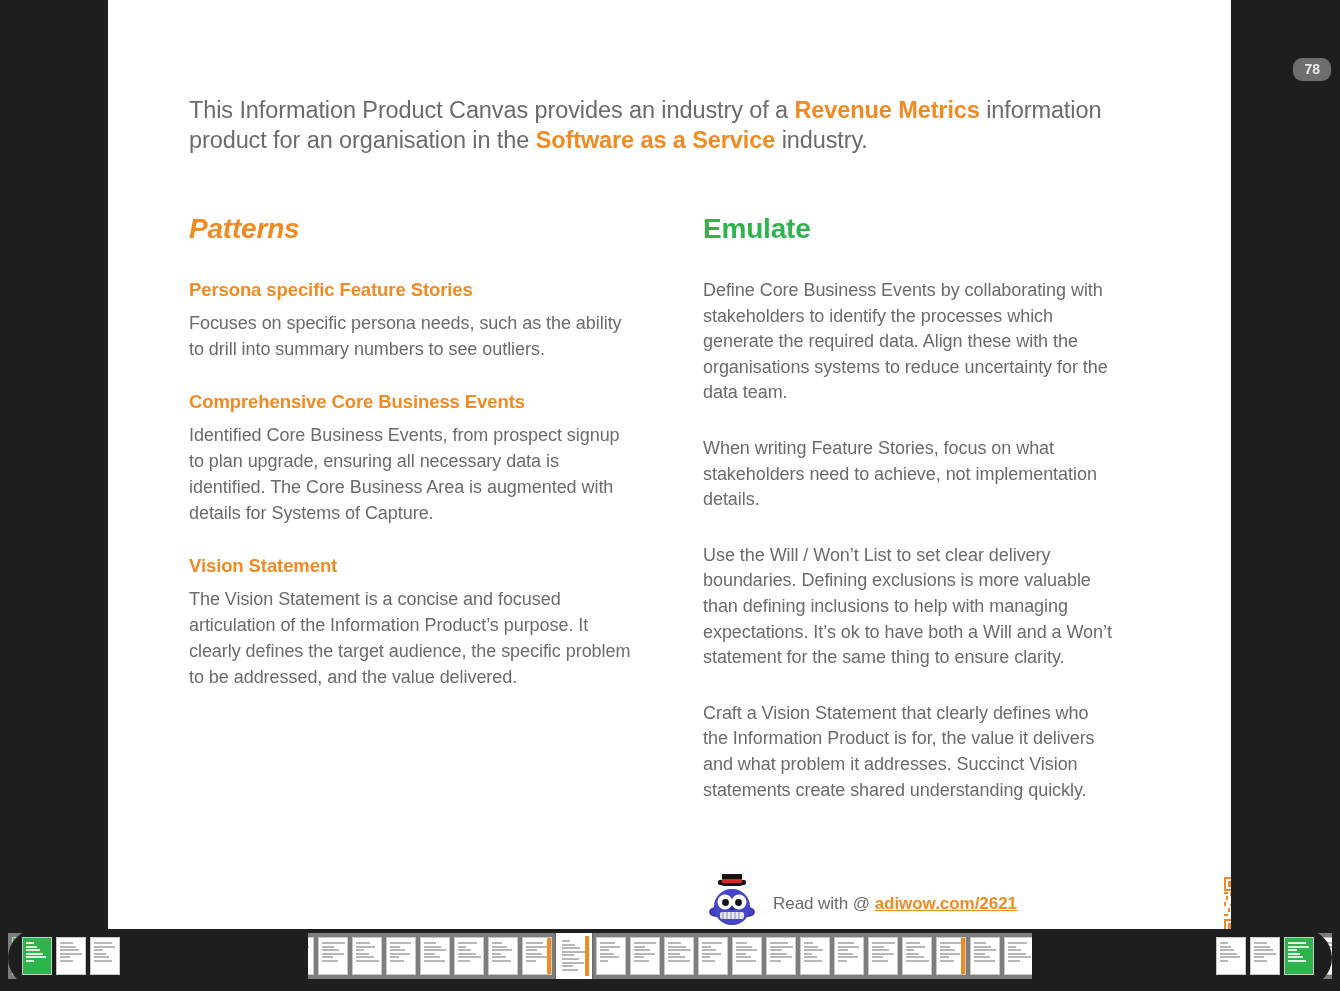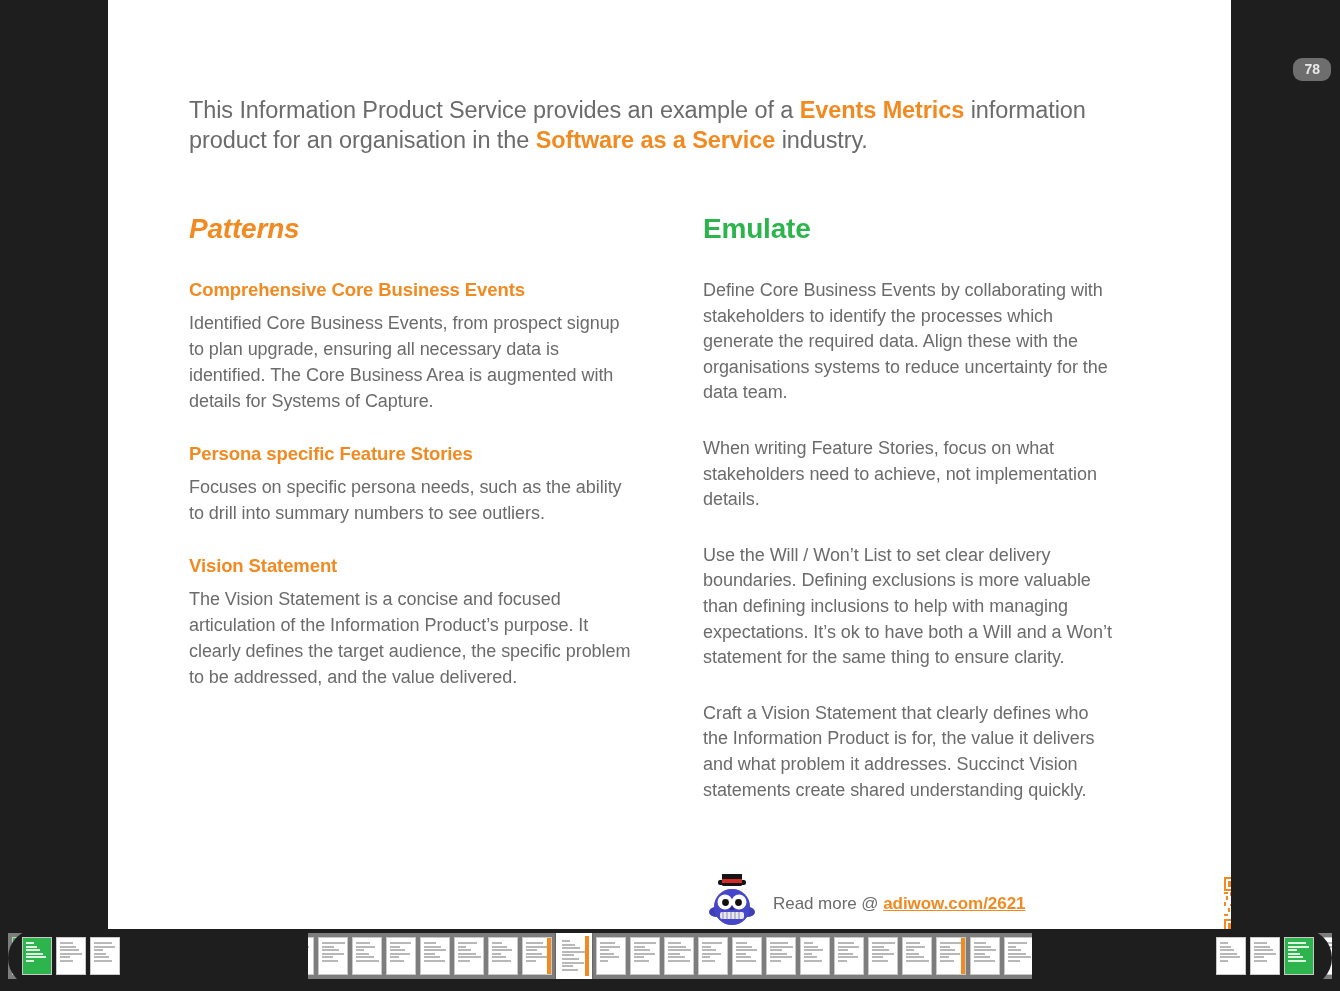--- a/index.html
+++ b/index.html
@@ -245,34 +245,34 @@
   #right-cap-thumbs { right: 22px; }
 </style>
 </head>
 <body>
 
 <div id="viewer">
 
   <div id="page-sheet">
 
     <div id="intro">
-      <span>This Information Product Service provides an example of a </span><span class="hl">Events Metrics</span><span> information product for an organisation in the </span><span class="hl">Software as a Service</span><span> industry.</span>
+      <span>This Information Product Canvas provides an industry of a </span><span class="hl">Revenue Metrics</span><span> information product for an organisation in the </span><span class="hl">Software as a Service</span><span> industry.</span>
     </div>
 
     <div class="col" id="col-patterns">
       <h2 class="col-title">Patterns</h2>
+
+      <div class="pattern-block">
+        <p class="pattern-head">Persona specific Feature Stories</p>
+        <p class="pattern-body">Focuses on specific persona needs, such as the ability to drill into summary numbers to see outliers.</p>
+      </div>
 
       <div class="pattern-block">
         <p class="pattern-head">Comprehensive Core Business Events</p>
         <p class="pattern-body">Identified Core Business Events, from prospect signup to plan upgrade, ensuring all necessary data is identified. The Core Business Area is augmented with details for Systems of Capture.</p>
-      </div>
-
-      <div class="pattern-block">
-        <p class="pattern-head">Persona specific Feature Stories</p>
-        <p class="pattern-body">Focuses on specific persona needs, such as the ability to drill into summary numbers to see outliers.</p>
       </div>
 
 
       <div class="pattern-block">
         <p class="pattern-head">Vision Statement</p>
         <p class="pattern-body">The Vision Statement is a concise and focused articulation of the Information Product’s purpose. It clearly defines the target audience, the specific problem to be addressed, and the value delivered.</p>
       </div>
     </div>
 
     <div class="col" id="col-emulate">
@@ -296,21 +296,21 @@
         <circle cx="17" cy="28" r="7.5" fill="#ffffff"></circle>
         <circle cx="31" cy="28" r="7.5" fill="#ffffff"></circle>
         <circle cx="17.5" cy="28.5" r="3.4" fill="#111111"></circle>
         <circle cx="30.5" cy="28.5" r="3.4" fill="#111111"></circle>
         <path d="M24 32 l-3 4 h6 z" fill="#2b2b8c"></path>
         <rect x="12" y="38" width="24" height="7" rx="2" fill="#e8e8f2"></rect>
         <path d="M15 38 v7 M19 38 v7 M23 38 v7 M27 38 v7 M31 38 v7" stroke="#8a8ab0" stroke-width="1"></path>
       </svg>
 
       <div id="readmore">
-        <span>Read more @ </span><a href="#">adiwow.com/2621 </a>
+        <span>Read with @ </span><a href="#">adiwow.com/2621 </a>
       </div>
 
       <svg id="qr" viewBox="0 0 29 29" shape-rendering="crispEdges">
         <rect width="29" height="29" fill="#ffffff"></rect>
         <g fill="#f18a21">
           <path d="M0 0h7v7h-7z M1 1h5v5h-5z" fill-rule="evenodd"></path>
           <rect x="2" y="2" width="3" height="3"></rect>
           <path d="M22 0h7v7h-7z M23 1h5v5h-5z" fill-rule="evenodd"></path>
           <rect x="24" y="2" width="3" height="3"></rect>
           <path d="M0 22h7v7h-7z M1 23h5v5h-5z" fill-rule="evenodd"></path>

